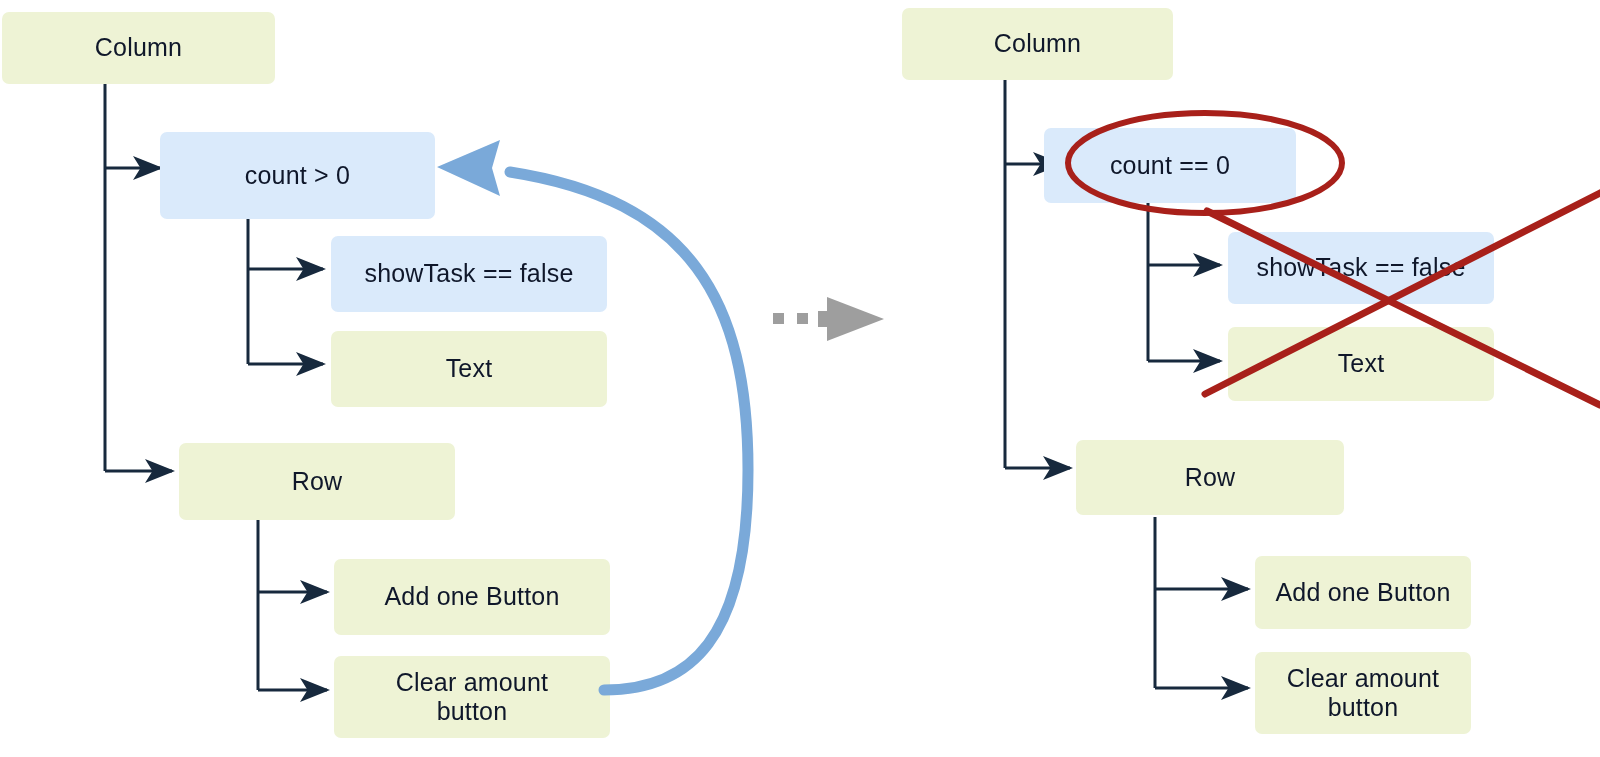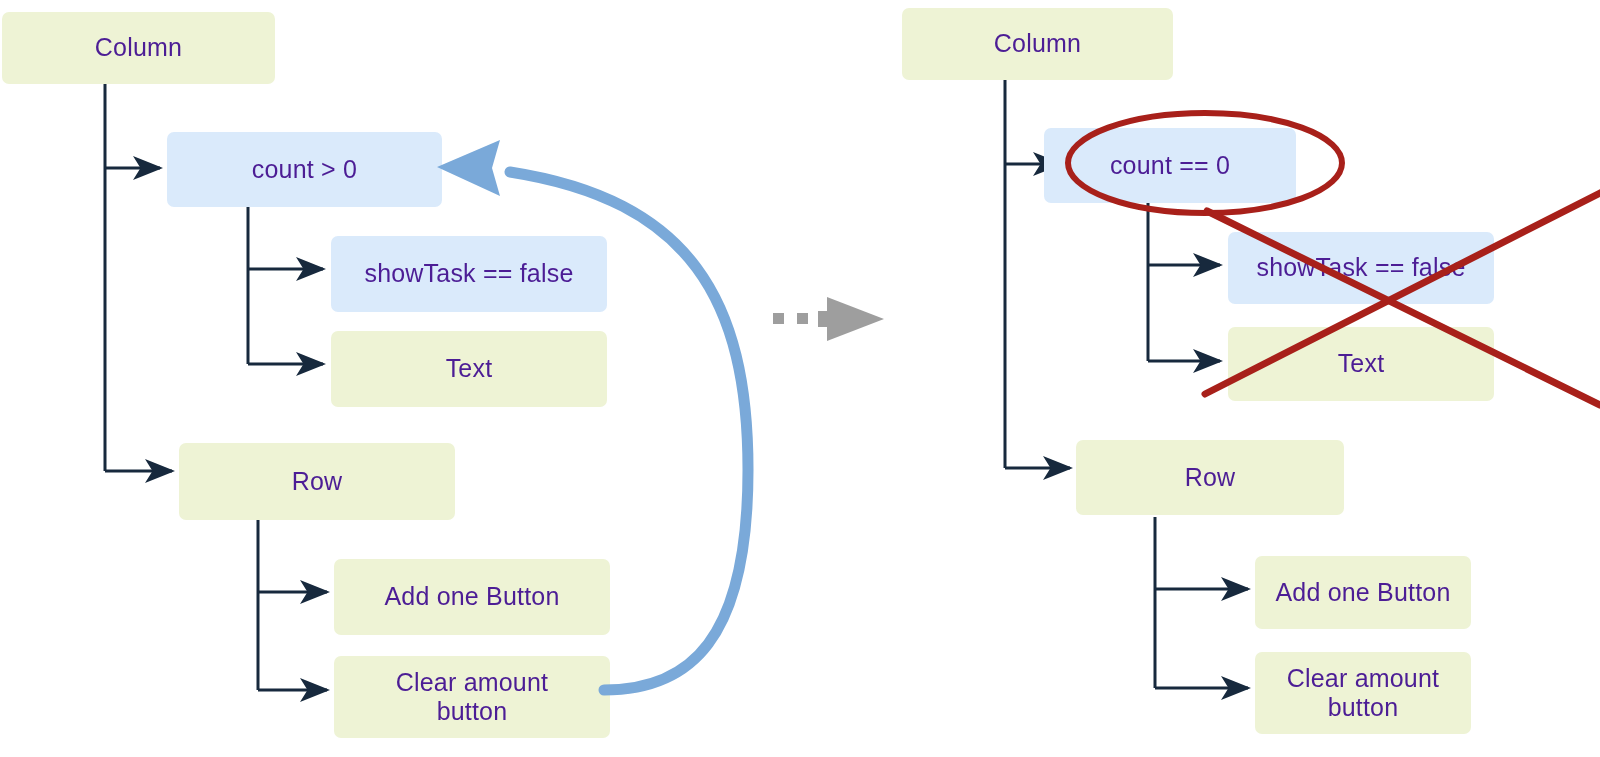--- a/index.html
+++ b/index.html
@@ -19,21 +19,21 @@
     overflow: hidden;
   }
   .node {
     position: absolute;
     box-sizing: border-box;
     display: flex;
     align-items: center;
     justify-content: center;
     text-align: center;
     border-radius: 7px;
-    color: #4c1d95;
+    color: #0f172a;
     font-family: "Liberation Sans", sans-serif;
     font-size: 25px;
     line-height: 1.18;
     letter-spacing: 0.2px;
     white-space: pre-line;
     padding: 8px 6px;
   }
   .node.green { background: #eef3d5; }
   .node.blue  { background: #daeafb; }
 
@@ -92,21 +92,21 @@
       <path d="M1155,517 L1155,688" stroke="#17293d" stroke-width="3" fill="none"></path>
       <path d="M1155,589 L1248,589" stroke="#17293d" stroke-width="3" fill="none" marker-end="url(#arrowNavy)"></path>
       <path d="M1155,688 L1248,688" stroke="#17293d" stroke-width="3" fill="none" marker-end="url(#arrowNavy)"></path>
     </g>
   </svg>
 
   <div class="node green" style="left:2px; top:12px; width:273px; height:72px;">
     <span>Column</span>
   </div>
 
-  <div class="node blue" style="left:167px; top:132px; width:275px; height:75px;">
+  <div class="node blue" style="left:160px; top:132px; width:275px; height:87px;">
     <span>count &gt; 0</span>
   </div>
 
   <div class="node blue" style="left:331px; top:236px; width:276px; height:76px;">
     <span>showTask == false</span>
   </div>
 
   <div class="node green" style="left:331px; top:331px; width:276px; height:76px;">
     <span>Text</span>
   </div>

